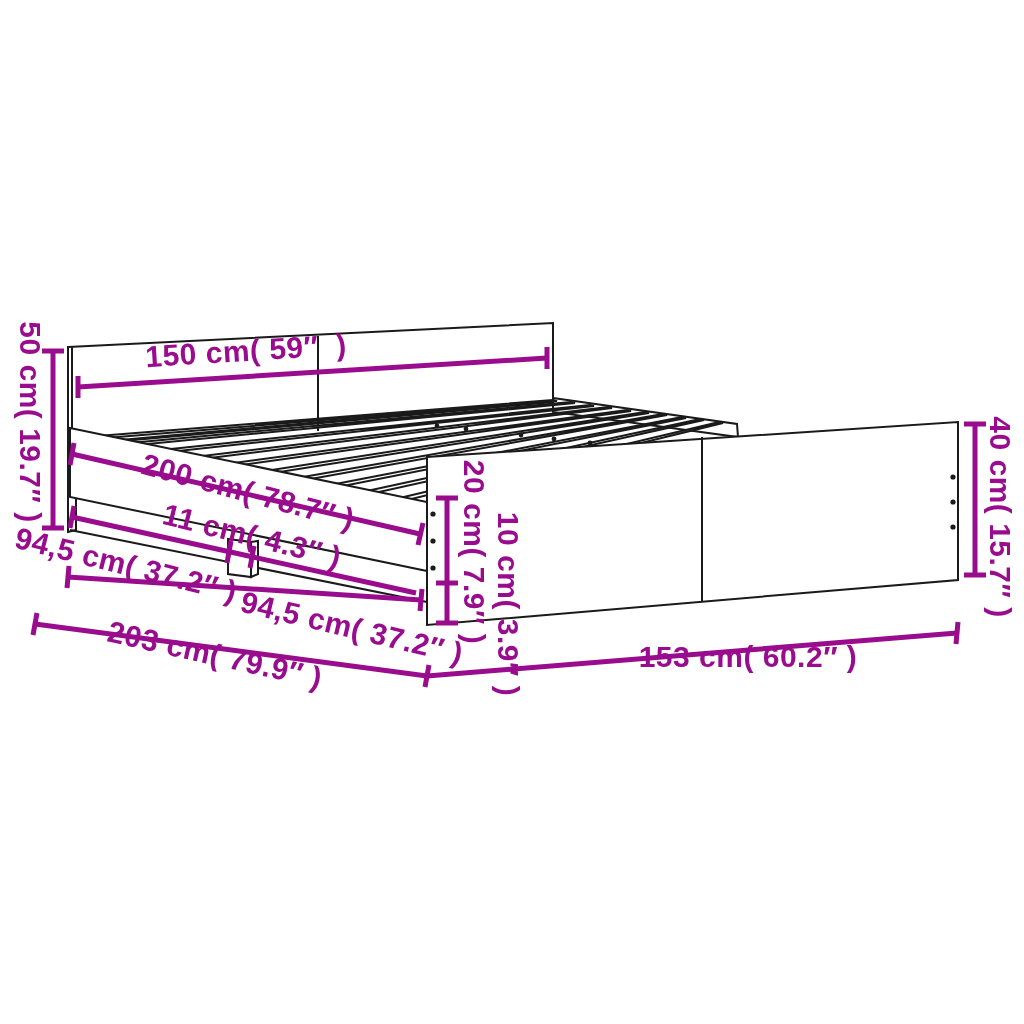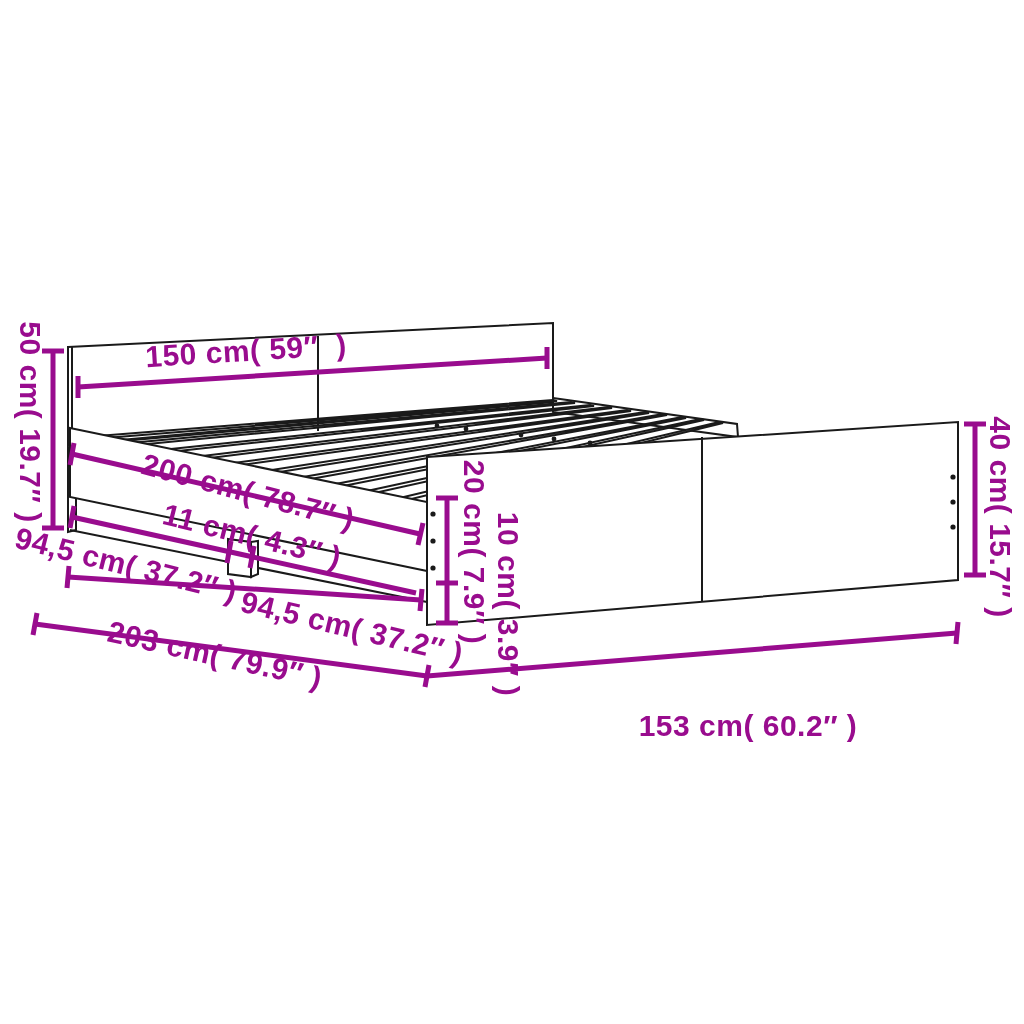--- a/index.html
+++ b/index.html
@@ -154,15 +154,15 @@
   <div class="dim-label" style="left:352px;top:628px;transform:translate(-50%,-50%) rotate(13.5deg);">94,5 cm( 37.2″ )</div>
 
   <div class="dim-label" style="left:215px;top:655px;transform:translate(-50%,-50%) rotate(12.5deg);">203 cm( 79.9″ )</div>
 
   <div class="dim-label" style="left:474px;top:552px;transform:translate(-50%,-50%) rotate(90deg);">20 cm( 7.9″ )</div>
 
   <div class="dim-label" style="left:508px;top:604px;transform:translate(-50%,-50%) rotate(90deg);">10 cm( 3.9″ )</div>
 
   <div class="dim-label" style="left:1000px;top:517px;transform:translate(-50%,-50%) rotate(90deg);">40 cm( 15.7″ )</div>
 
-  <div class="dim-label" style="left:748px;top:726px;transform:translate(-50%,-50%);">153 cm( 60.2″ )</div>
+  <div class="dim-label" style="left:748px;top:657px;transform:translate(-50%,-50%);">153 cm( 60.2″ )</div>
 
 </div>
 
 </body></html>

